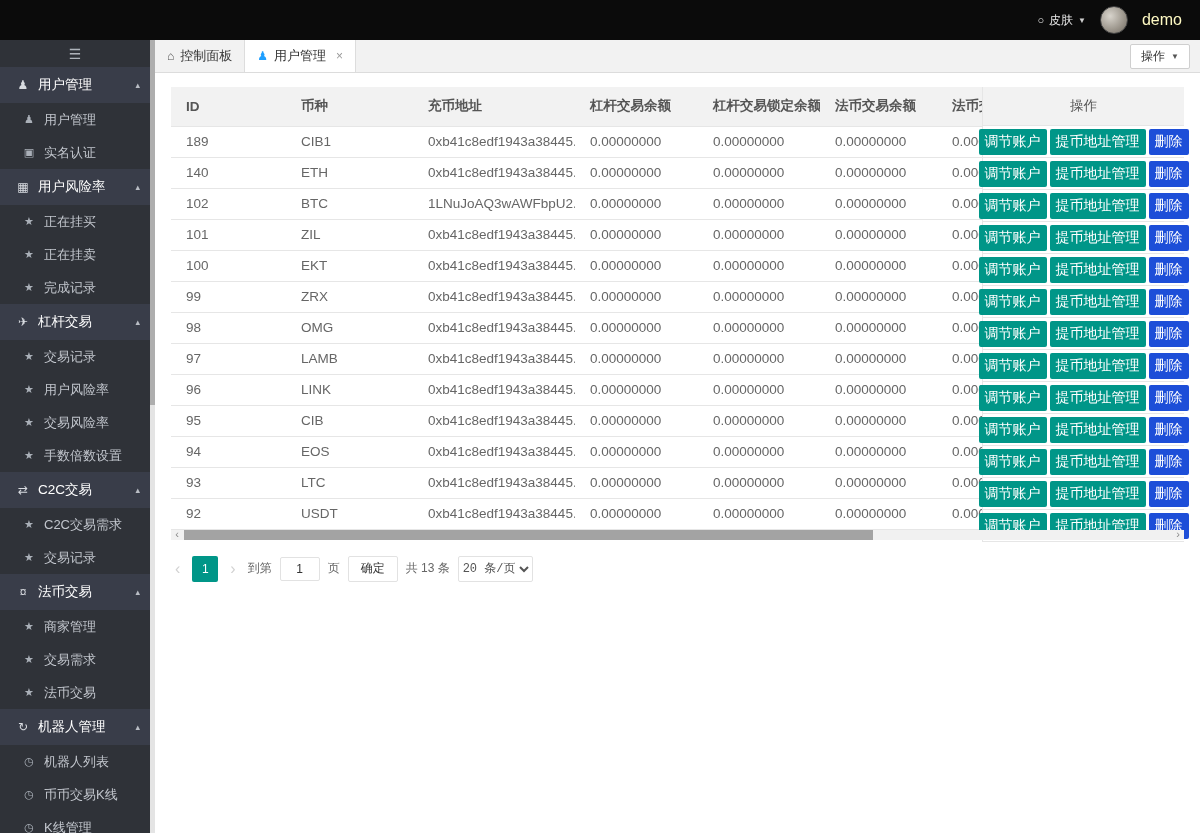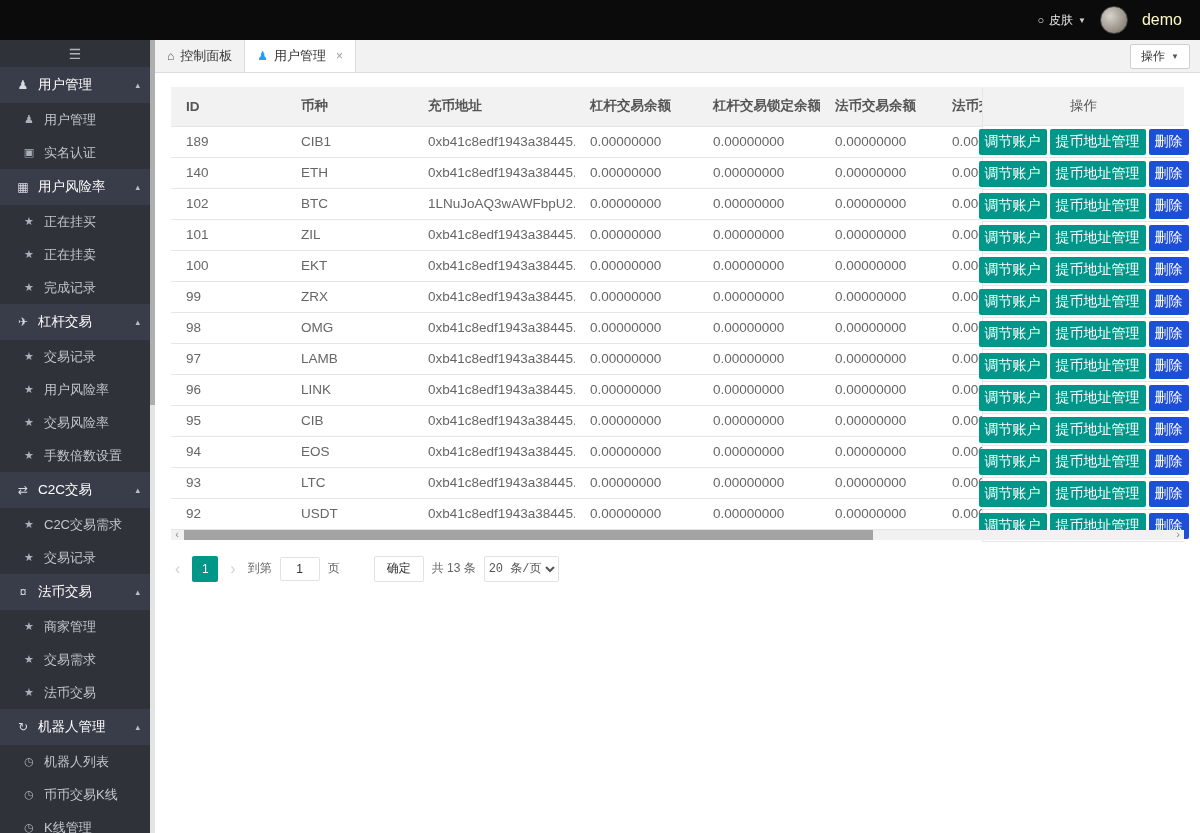--- a/index.html
+++ b/index.html
@@ -73,21 +73,21 @@
   .hscroll-arrow { position:absolute; top:0; width:12px; height:10px; color:#8a8a8a; font-size:11px; line-height:9px; text-align:center; cursor:pointer; }
   .hscroll-arrow.left { left:0; }
   .hscroll-arrow.right { right:0; }
   .hscroll-thumb { position:absolute; top:0; left:13px; width:68%; height:10px; background:#a3a3a3; cursor:pointer; }
 
   
   .pagination { display:flex; align-items:center; gap:8px; margin-top:16px; font-size:12px; color:#666; }
   .page-prev, .page-next { color:#d2d2d2; font-size:16px; padding:0 4px; cursor:pointer; }
   .page-current { width:26px; height:26px; background:#009688; color:#fff; display:flex; align-items:center; justify-content:center; border-radius:2px; font-size:12px; cursor:pointer; }
   .goto-input { width:40px; height:24px; border:1px solid #e2e2e2; border-radius:2px; text-align:center; font-size:12px; color:#333; font-family:inherit; }
-  .confirm-button { height:26px; padding:0 12px; background:#fff; border:1px solid #e2e2e2; border-radius:2px; font-size:12px; color:#333; cursor:pointer; font-family:inherit;margin-left:26px; }
+  .confirm-button { height:26px; padding:0 12px; background:#fff; border:1px solid #e2e2e2; border-radius:2px; font-size:12px; color:#333; cursor:pointer; font-family:inherit; }
   .per-page-select { height:26px; border:1px solid #e2e2e2; border-radius:2px; background:#fff; font-size:12px; color:#555; font-family:Liberation Mono, monospace; }
 </style>
 </head>
 <body>
 
 <div class="app">
 
   <div class="topbar">
     <div class="topbar-right">
       <div class="skin-switcher">

